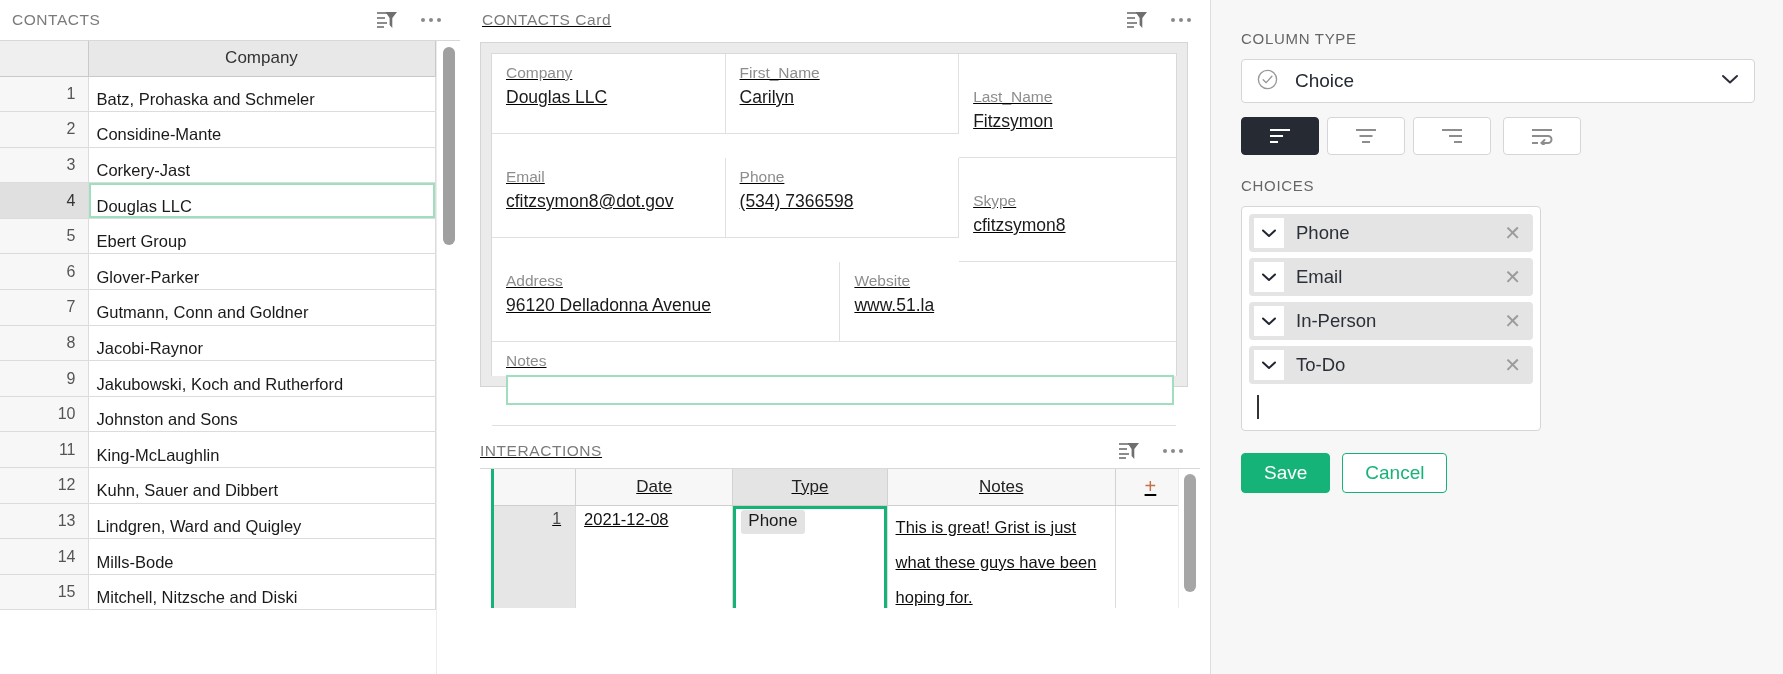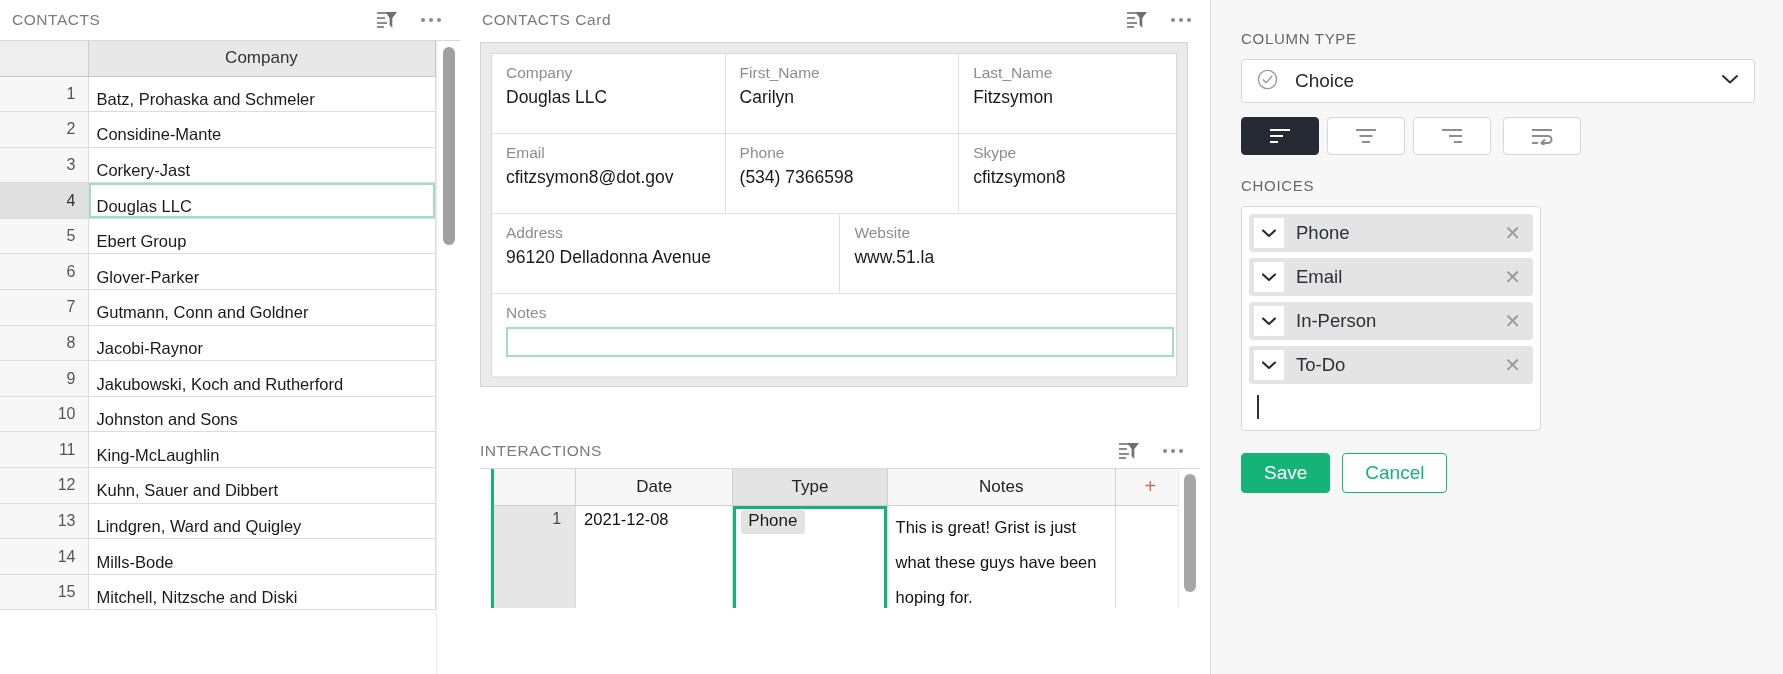--- a/index.html
+++ b/index.html
@@ -122,20 +122,21 @@
   }
 
   
   .mid-pane {
     position: relative;
     width: 750px;
     flex: 0 0 750px;
     height: 674px;
     background: #fff;
     padding-left: 10px;
+    text-decoration: underline;
   }
   .card-outer {
     margin: 2px 22px 0 10px;
     background: #ebebeb;
     border: 1px solid #d5d5d5;
     padding: 10px;
     height: 345px;
   }
   .card-inner {
     background: #fff;
@@ -157,21 +158,21 @@
     margin-bottom: 5px;
     font-weight: 400;
   }
   .field-value {
     font-size: 17.5px;
     color: #1a1a1a;
     white-space: nowrap;
   }
   .f-w1 { width: 238px; }
   .f-w2 { width: 238px; }
-  .f-w3 { width: 221px; }
+  .f-w3 { width: 221px; margin-top: 24px; }
   .f-addr { width: 355px; }
   .f-web { width: 342px; }
   .f-notes { width: 697px; border-right: none; height: 84px; padding-bottom: 0;}
   .notes-input {
     margin-top: 2px;
     height: 30px;
     width: 668px;
     border: 2px solid #9fdfc0;
     background: #fff;
   }

